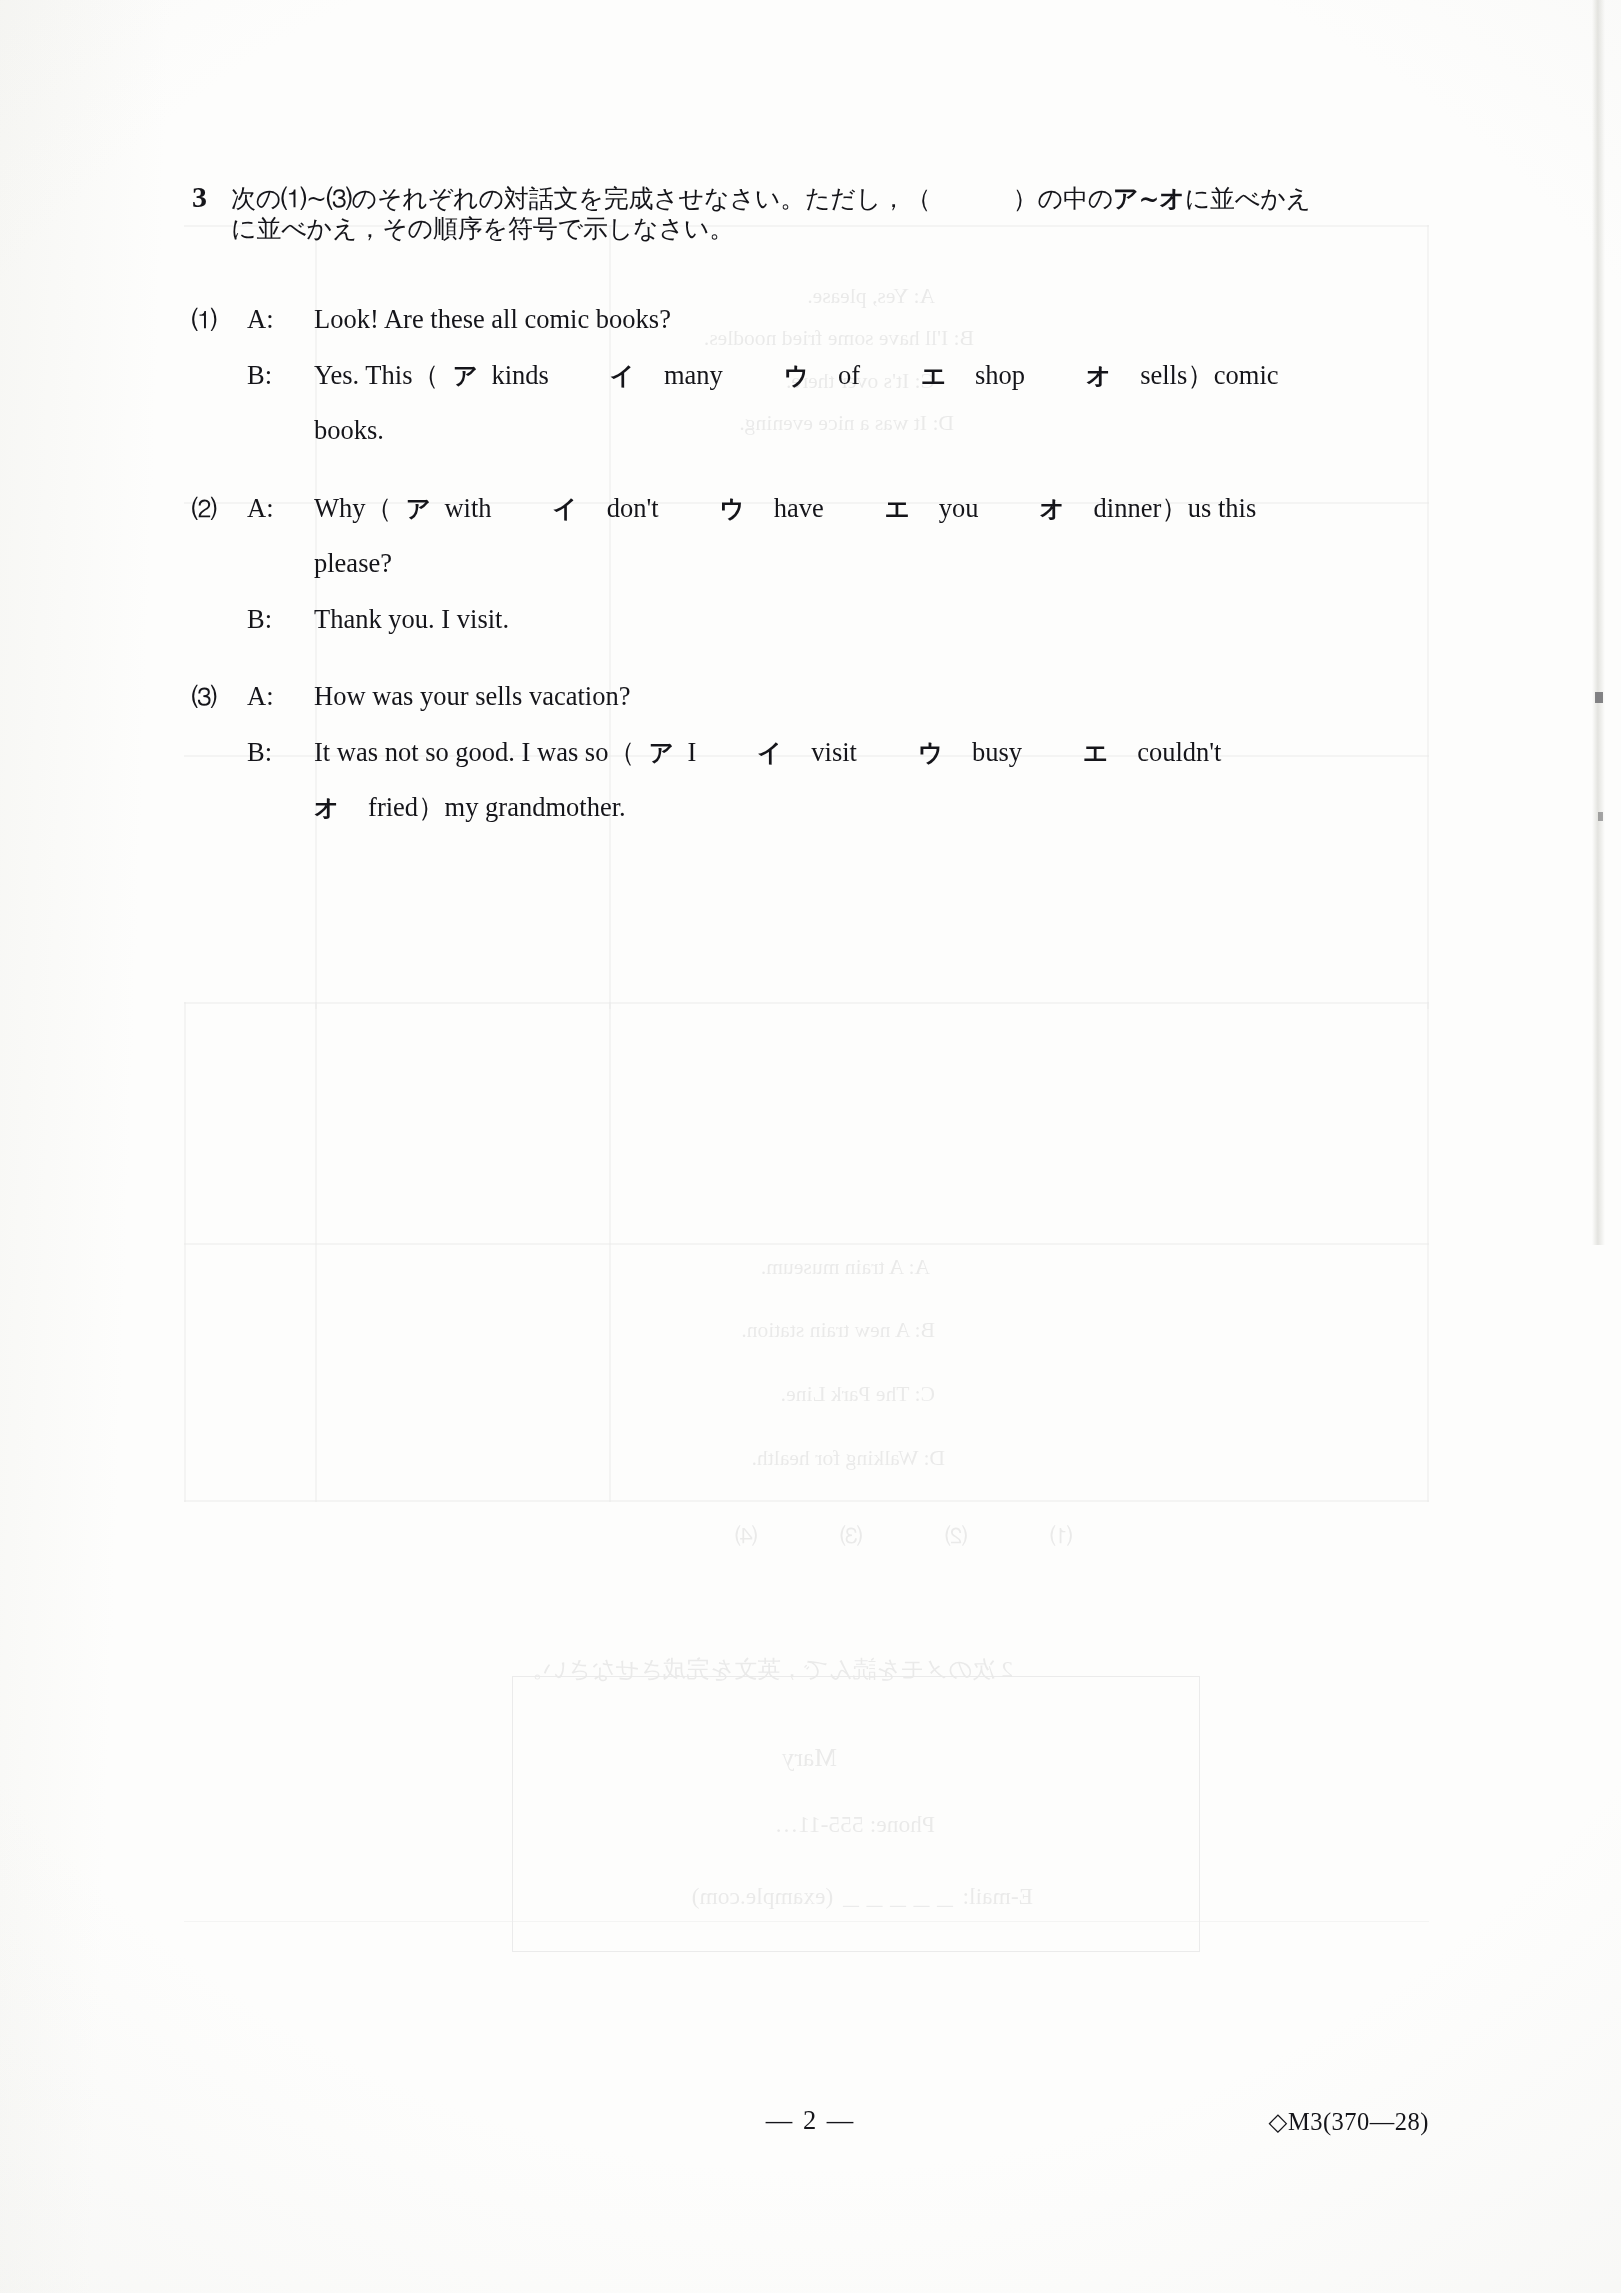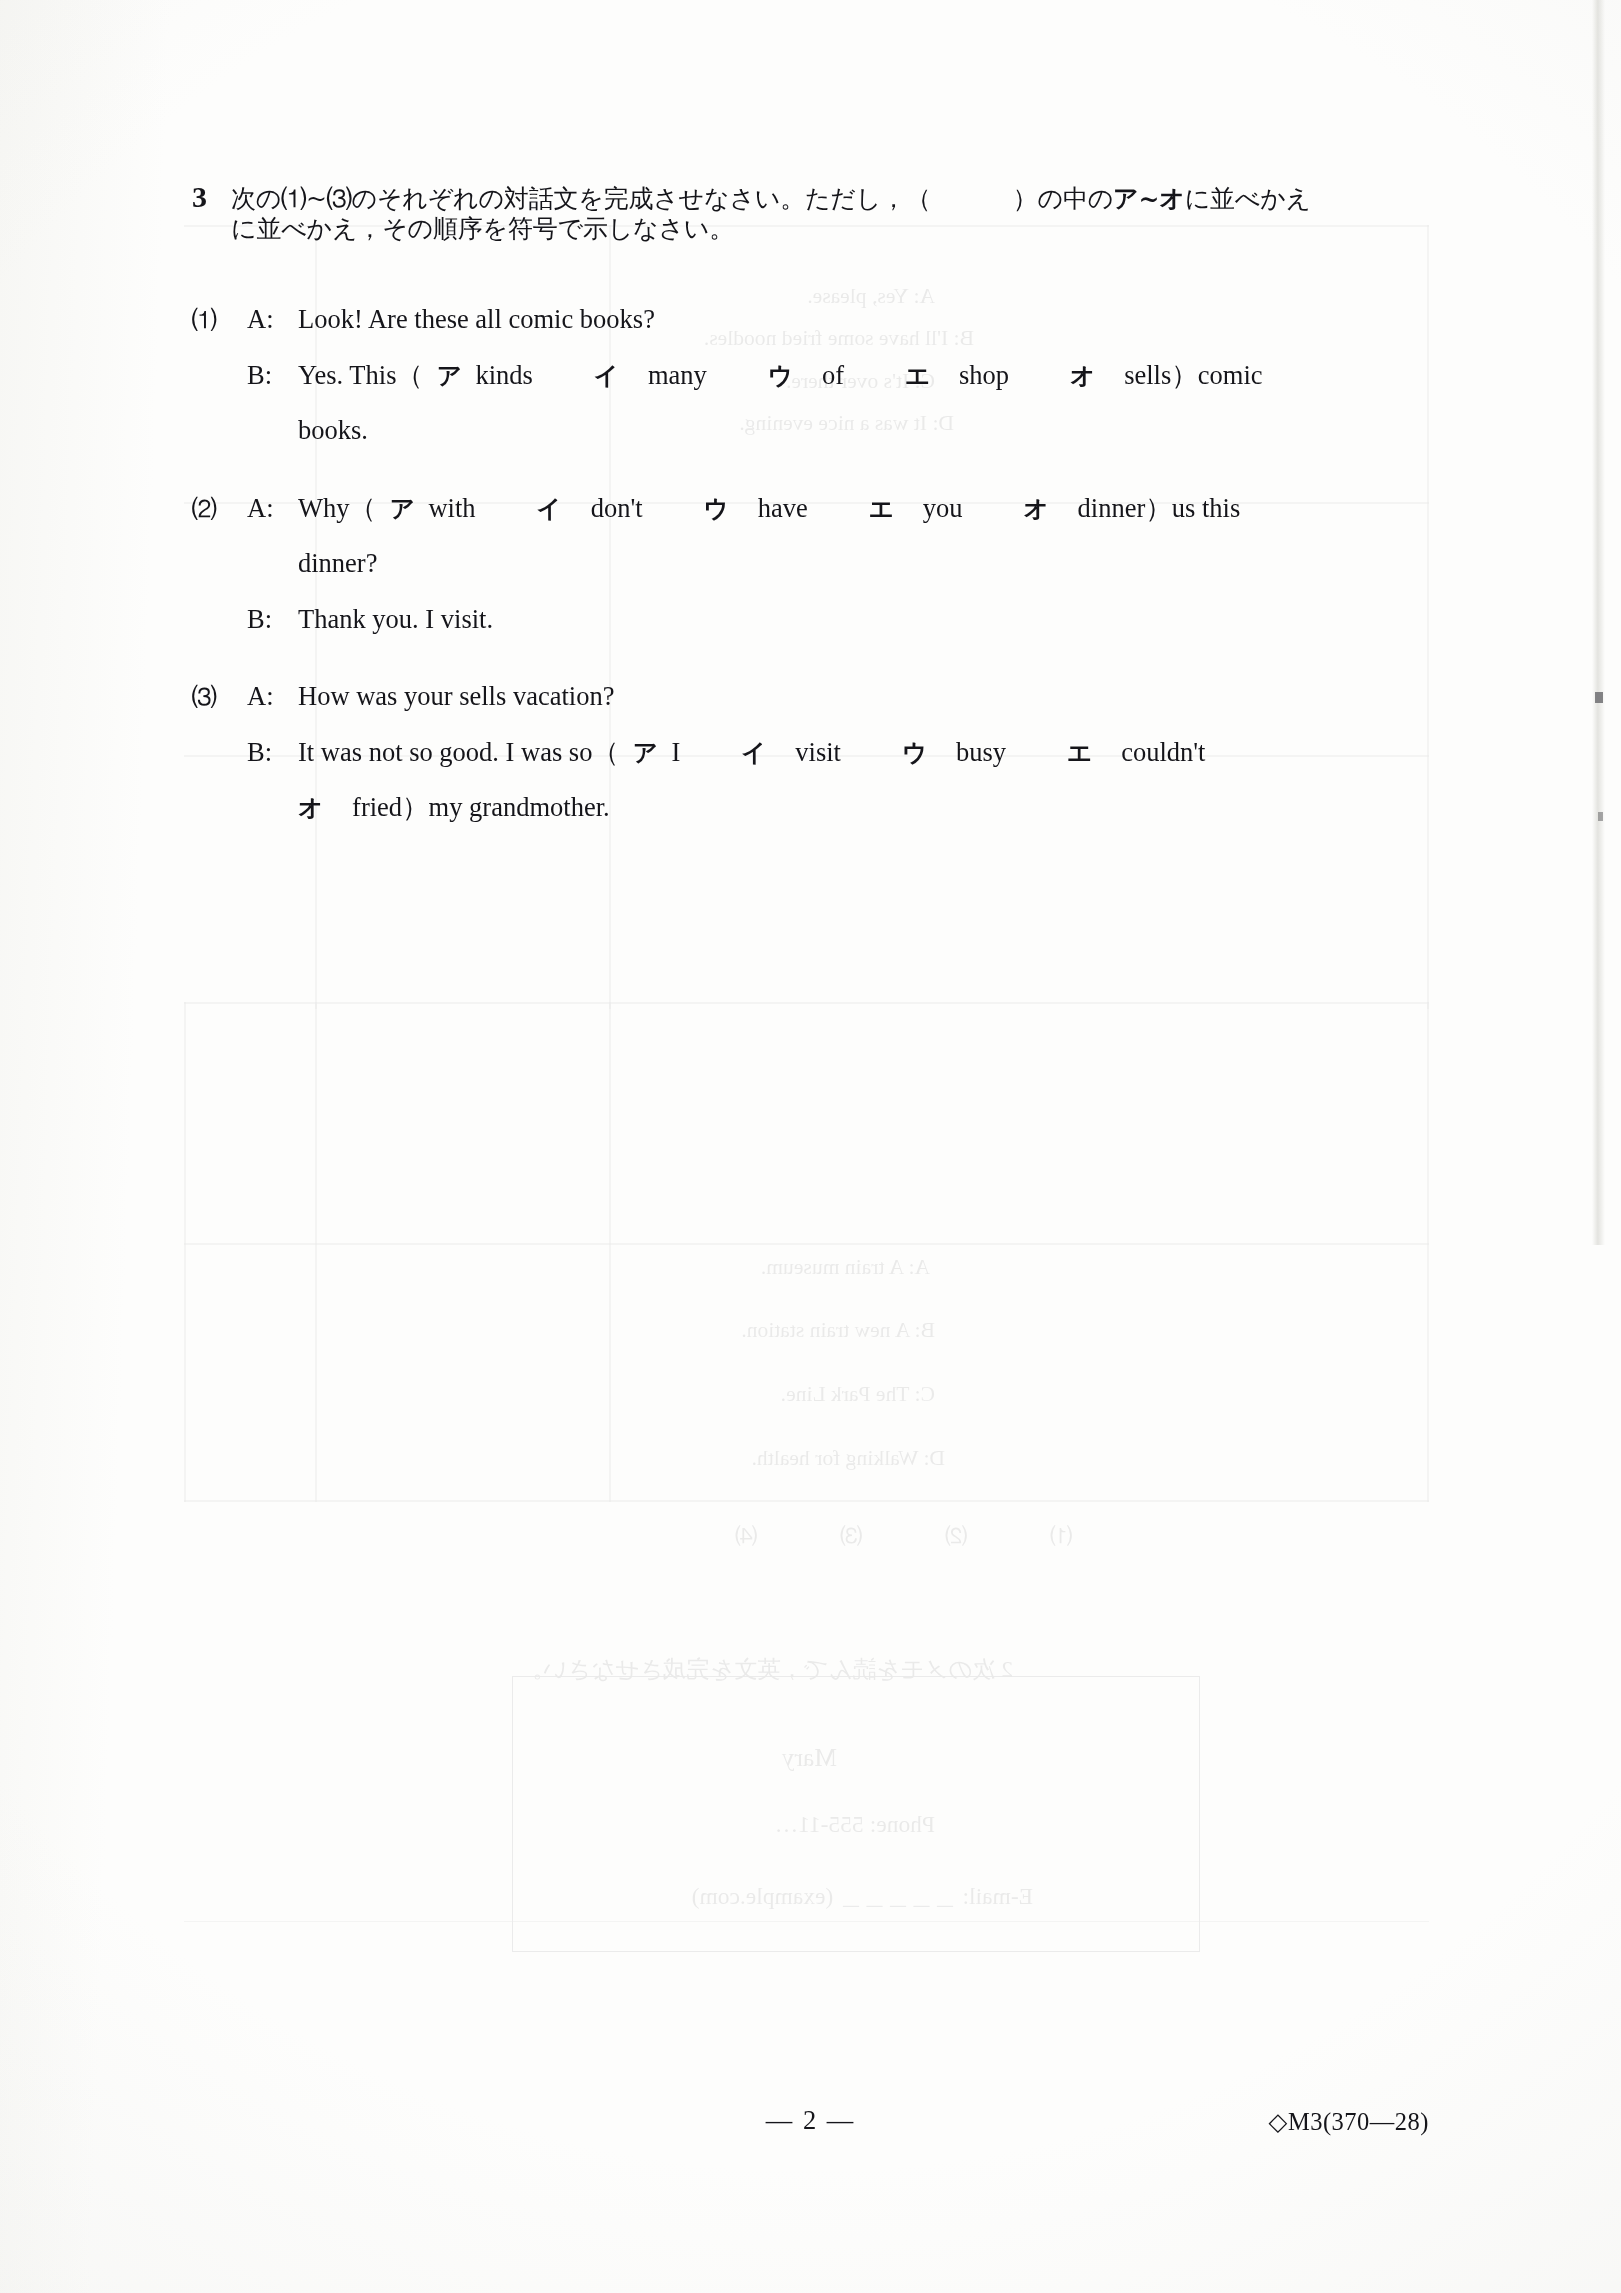--- a/index.html
+++ b/index.html
@@ -117,20 +117,21 @@
     flex: 0 0 55px;
     font-size: 24.5px;
   }
   .turn .label-spk {
     flex: 0 0 51px;
     font-size: 26.5px;
   }
   .turn .utter {
     flex: 1 1 auto;
     white-space: nowrap;
+    margin-left: 16px;
   }
   .turn.cont {
     margin-bottom: 29px;
   }
   .turn.cont .label-num,
   .turn.cont .label-spk { visibility: hidden; }
 
   .kana {
     font-family: "DejaVu Sans", "Liberation Sans", sans-serif;
     font-weight: bold;
@@ -242,21 +243,21 @@
 
       <div class="item">
         <div class="turn">
           <span class="label-num">⑵</span>
           <span class="label-spk">A:</span>
           <span class="utter"><span>Why（</span><span class="sp-s"></span><span class="kana">ア</span><span class="sp-s"></span><span>with</span><span class="sp-xl"></span><span class="kana">イ</span><span class="sp-m"></span><span>don't</span><span class="sp-xl"></span><span class="kana">ウ</span><span class="sp-m"></span><span>have</span><span class="sp-xl"></span><span class="kana">エ</span><span class="sp-m"></span><span>you</span><span class="sp-xl"></span><span class="kana">オ</span><span class="sp-m"></span><span>dinner）us this</span></span>
         </div>
         <div class="turn cont">
           <span class="label-num"></span>
           <span class="label-spk"></span>
-          <span class="utter">dinner?</span>
+          <span class="utter">please?</span>
         </div>
         <div class="turn cont">
           <span class="label-num"></span>
           <span class="label-spk" style="visibility:visible;">B:</span>
           <span class="utter">Thank you.  I visit.</span>
         </div>
       </div>
 
       <div class="item">
         <div class="turn">

